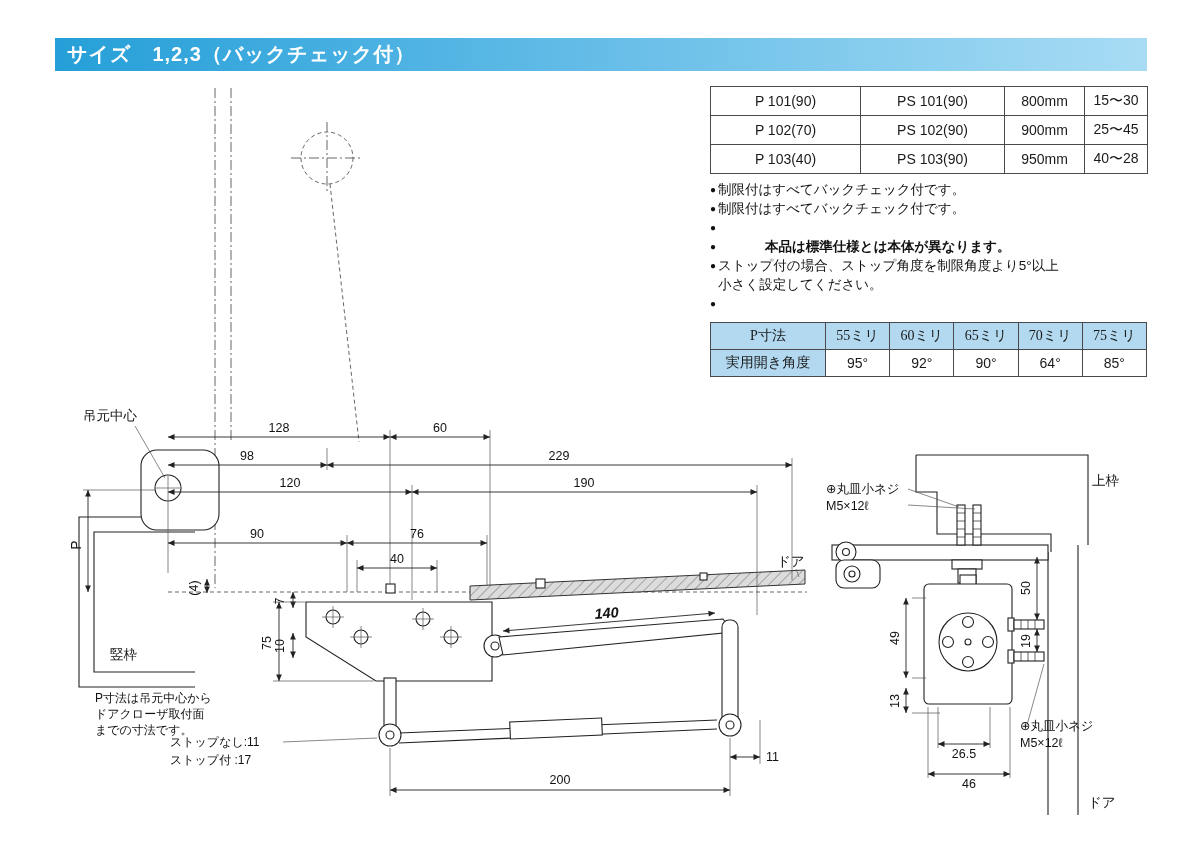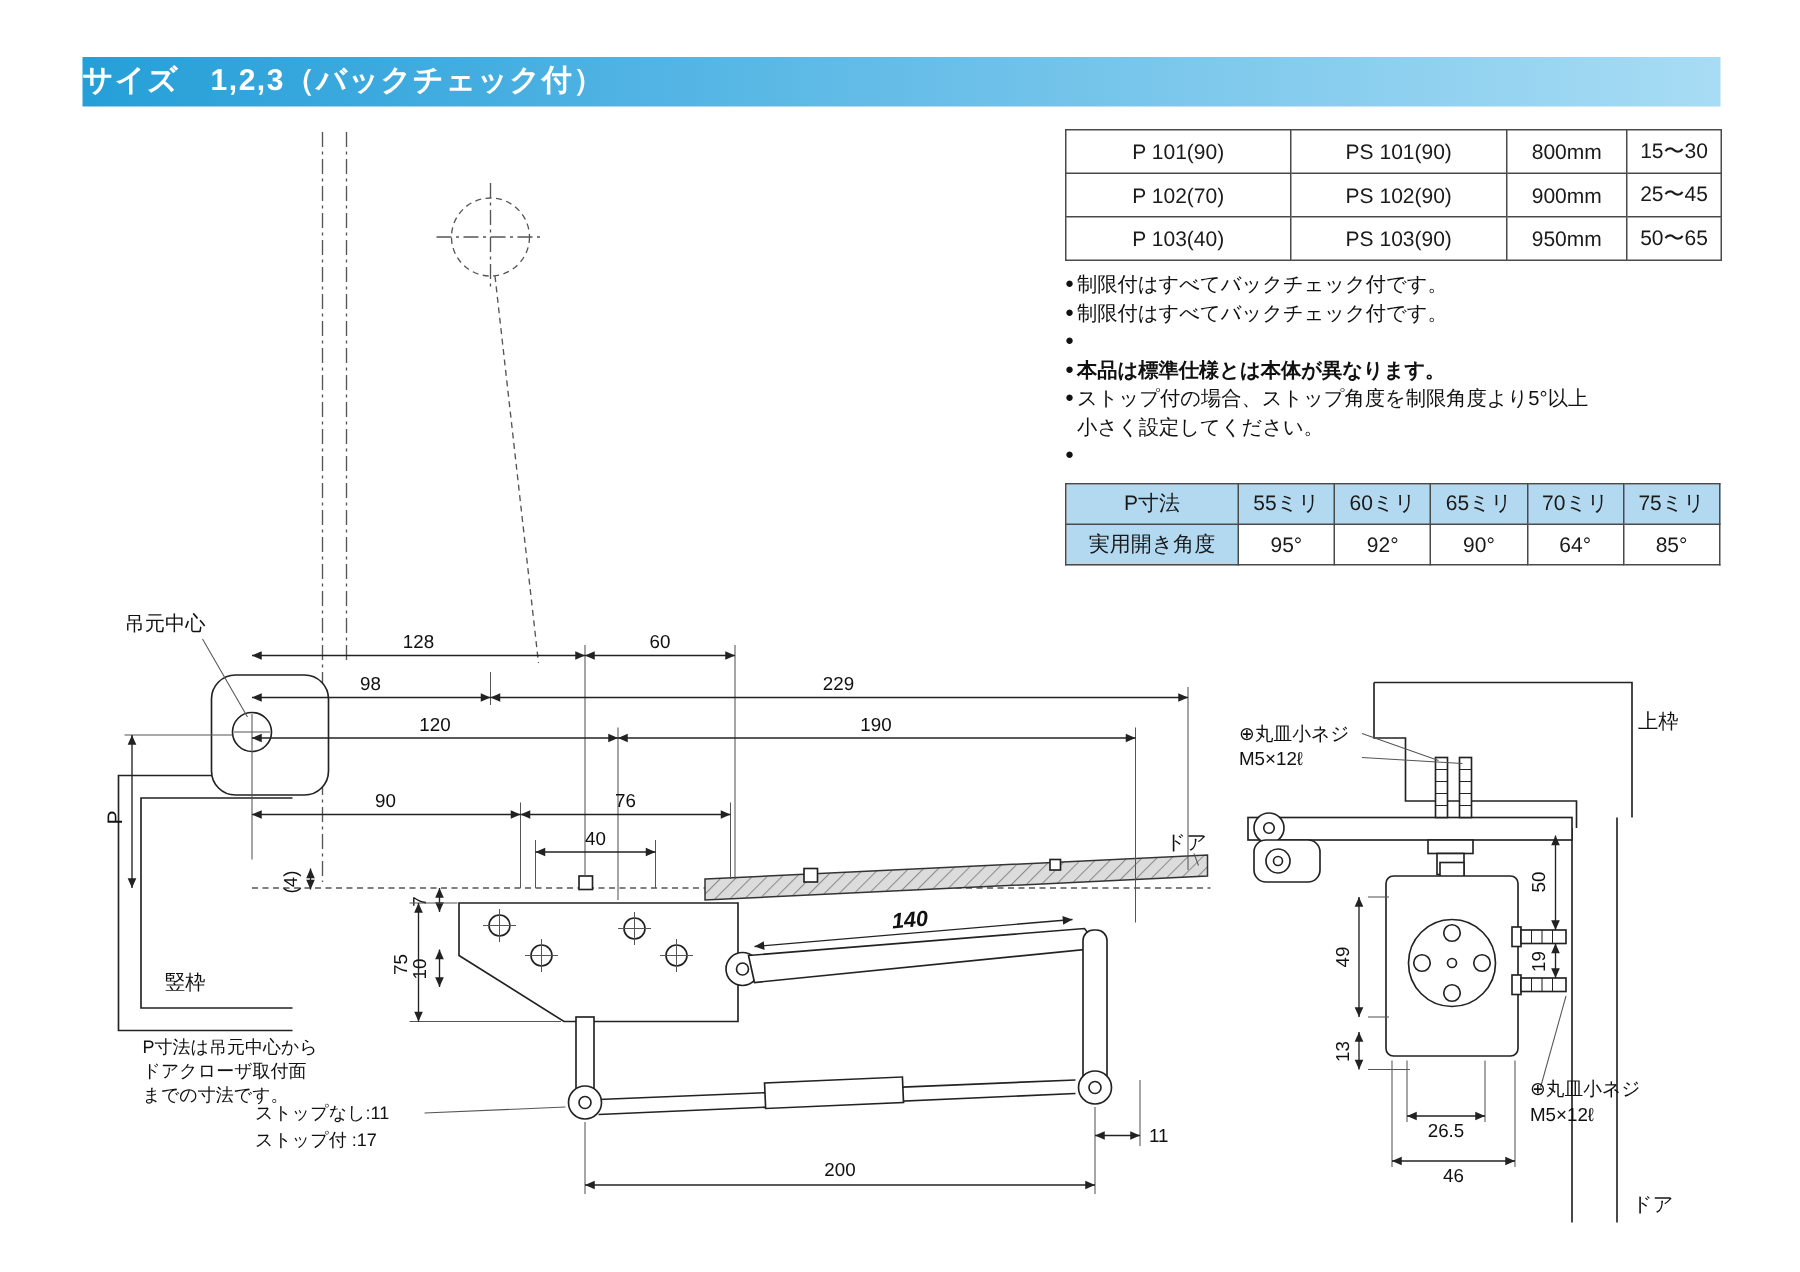--- a/index.html
+++ b/index.html
@@ -1,33 +1,33 @@
 <!DOCTYPE html>
 <html><head>
 <meta charset="utf-8">
 <style>
   * { margin:0; padding:0; box-sizing:border-box; }
   html,body { width:1200px; height:848px; }
   body { background:#ffffff; font-family:"Liberation Sans","DejaVu Sans",sans-serif; color:#1a1a1a; position:relative; overflow:hidden; }
   .banner { position:absolute; left:55px; top:38px; width:1092px; height:33px;
             background:linear-gradient(90deg,#259fd8 0%,#58b7e5 40%,#a8dcf4 100%);
-            color:#fff; font-weight:bold; font-size:20px; line-height:33px; letter-spacing:1px; }
+            color:#fff; font-weight:bold; font-size:20px; line-height:33px; padding-left:12px; letter-spacing:1px; }
   .right-col { position:absolute; left:710px; top:86px; width:437px; }
   table { border-collapse:collapse; width:100%; table-layout:fixed; }
   .spec-table th, .spec-table td, .angle-table th, .angle-table td {
       border:1px solid #4a4a4a; text-align:center; font-size:14px; font-weight:normal;
       height:29px; padding:0 2px; background:#fff; }
   .spec-table th { background:#a9d3ed; }
   .angle-table th, .angle-table td { height:27px; }
-  .angle-table .blue { background:#b3d9f0; }
+  .angle-table .blue { background:#b3d9f0;font-family:Liberation Serif, serif; }
   .notes { margin-top:6px; }
   .note { display:flex; font-size:13.5px; line-height:19px; color:#111; }
   .note .blt { font-size:10px; line-height:19px; margin-right:2px; }
   .note .note-text { white-space:pre-line; }
-  .note.bold .note-text { font-weight:bold; }
+  .note.bold .note-text { font-weight:bold;margin-left:47px; }
   .angle-table { margin-top:9px; }
   svg { position:absolute; overflow:visible; }
   svg text { font-family:"Liberation Sans","DejaVu Sans",sans-serif; font-size:12.5px; fill:#111; }
   svg .lbl { font-size:13.5px; }
   svg .mid { text-anchor:middle; }
   svg .it  { font-style:italic; font-weight:bold; font-size:14.5px; }
   .ln  { stroke:#222; stroke-width:1.1; fill:none; }
   .fil { stroke:#222; stroke-width:1.1; fill:#fff; }
   .lnf { stroke:#333; stroke-width:1; }
   .cl  { stroke:#555; stroke-width:0.9; fill:none; stroke-dasharray:10 3 2 3; }
@@ -63,21 +63,21 @@
     <tr>
       <td>P 102(70)</td>
       <td>PS 102(90)</td>
       <td>900mm</td>
       <td>25〜45</td>
     </tr>
     <tr>
       <td>P 103(40)</td>
       <td>PS 103(90)</td>
       <td>950mm</td>
-      <td>50〜65</td>
+      <td>40〜28</td>
     </tr>
   </tbody>
     </table>
 
   <div class="notes">
     <div class="note">
         <span class="blt">●</span>
         <span class="note-text">制限付はすべてバックチェック付です。</span>
       </div>
     <div class="note">

